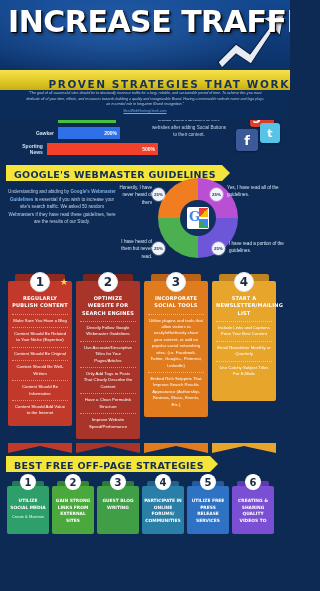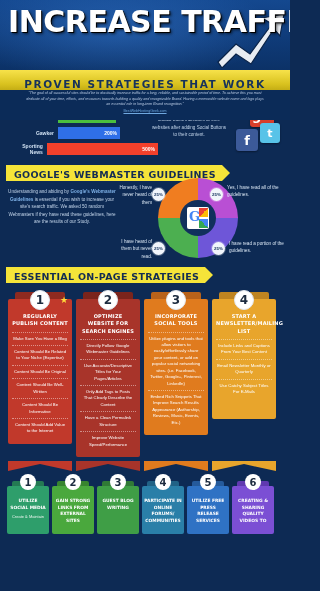--- a/index.html
+++ b/index.html
@@ -30,21 +30,21 @@
   .hl1{ top:4px; font-size:30px; }
   .hl2{ top:34px; font-size:30px; }
   .arrow{
     position:absolute; right:4px; top:10px; width:70px; height:58px; z-index:2;
   }
 
   
   .subband{
     position:absolute; top:70px; left:0; right:0; height:28px; z-index:4;
     background:linear-gradient(180deg,#f7e24a 0%,#d9c21f 50%,#a99208 100%);
-    display:flex; align-items:center; justify-content:center;
+    display:flex; align-items:center; justify-content:flex-end;
   }
   .subband span{
     color:#16325c; font-size:10.5px; font-weight:bold; letter-spacing:1.6px;
     font-family:"DejaVu Sans", sans-serif;
   }
 
   
   .quote{
     position:absolute; top:90px; left:0; right:0; height:30px; z-index:4;
     background:#0b2b58; padding:1px 26px 0 26px;
@@ -292,23 +292,20 @@
   <div class="pct" style="left:152px; top:82px">25%</div>
   <div class="pct" style="left:152px; top:28px">25%</div>
 
   <div class="plabel" style="left:227px; top:24px; width:60px">Yes, I have read all of the guidelines.</div>
   <div class="plabel" style="left:229px; top:80px; width:58px">I have read a portion of the guidelines.</div>
   <div class="plabel" style="left:118px; top:78px; width:34px; text-align:right">I have heard of them but never read.</div>
   <div class="plabel" style="left:116px; top:24px; width:36px; text-align:right">Honestly, I have never heard of them</div>
 </div>
 
 <div class="sec-on">
-  <div class="ribbon">
-    <span>ESSENTIAL ON-PAGE STRATEGIES</span>
-  </div>
 
   <div class="cards">
 
     <div class="card c1">
       <div class="tab"></div>
       <div class="cardbody">
         <div class="num">1</div>
         <div class="star">★</div>
         <div class="ctitle">REGULARLY PUBLISH CONTENT</div>
         <div class="citem">Make Sure You Have a Blog</div>
@@ -374,20 +371,23 @@
     </div>
     <div class="rfoot">
       <svg viewBox="0 0 64 10" preserveAspectRatio="none" width="64" height="10">
         <polygon points="0,0 64,0 64,10 32,3 0,10" fill="#e8a52c"></polygon>
       </svg>
     </div>
   </div>
 </div>
 
 <div class="sec-off">
+  <div class="ribbon">
+    <span>BEST FREE OFF-PAGE STRATEGIES</span>
+  </div>
 
   <div class="ocards">
     <div class="ocard o1">
       <div class="otab"></div>
       <div class="obody">
         <div class="onum">1</div>
         <div class="otitle">UTILIZE SOCIAL MEDIA</div>
         <div class="odesc">Create &amp; Maintain</div>
       </div>
     </div>

